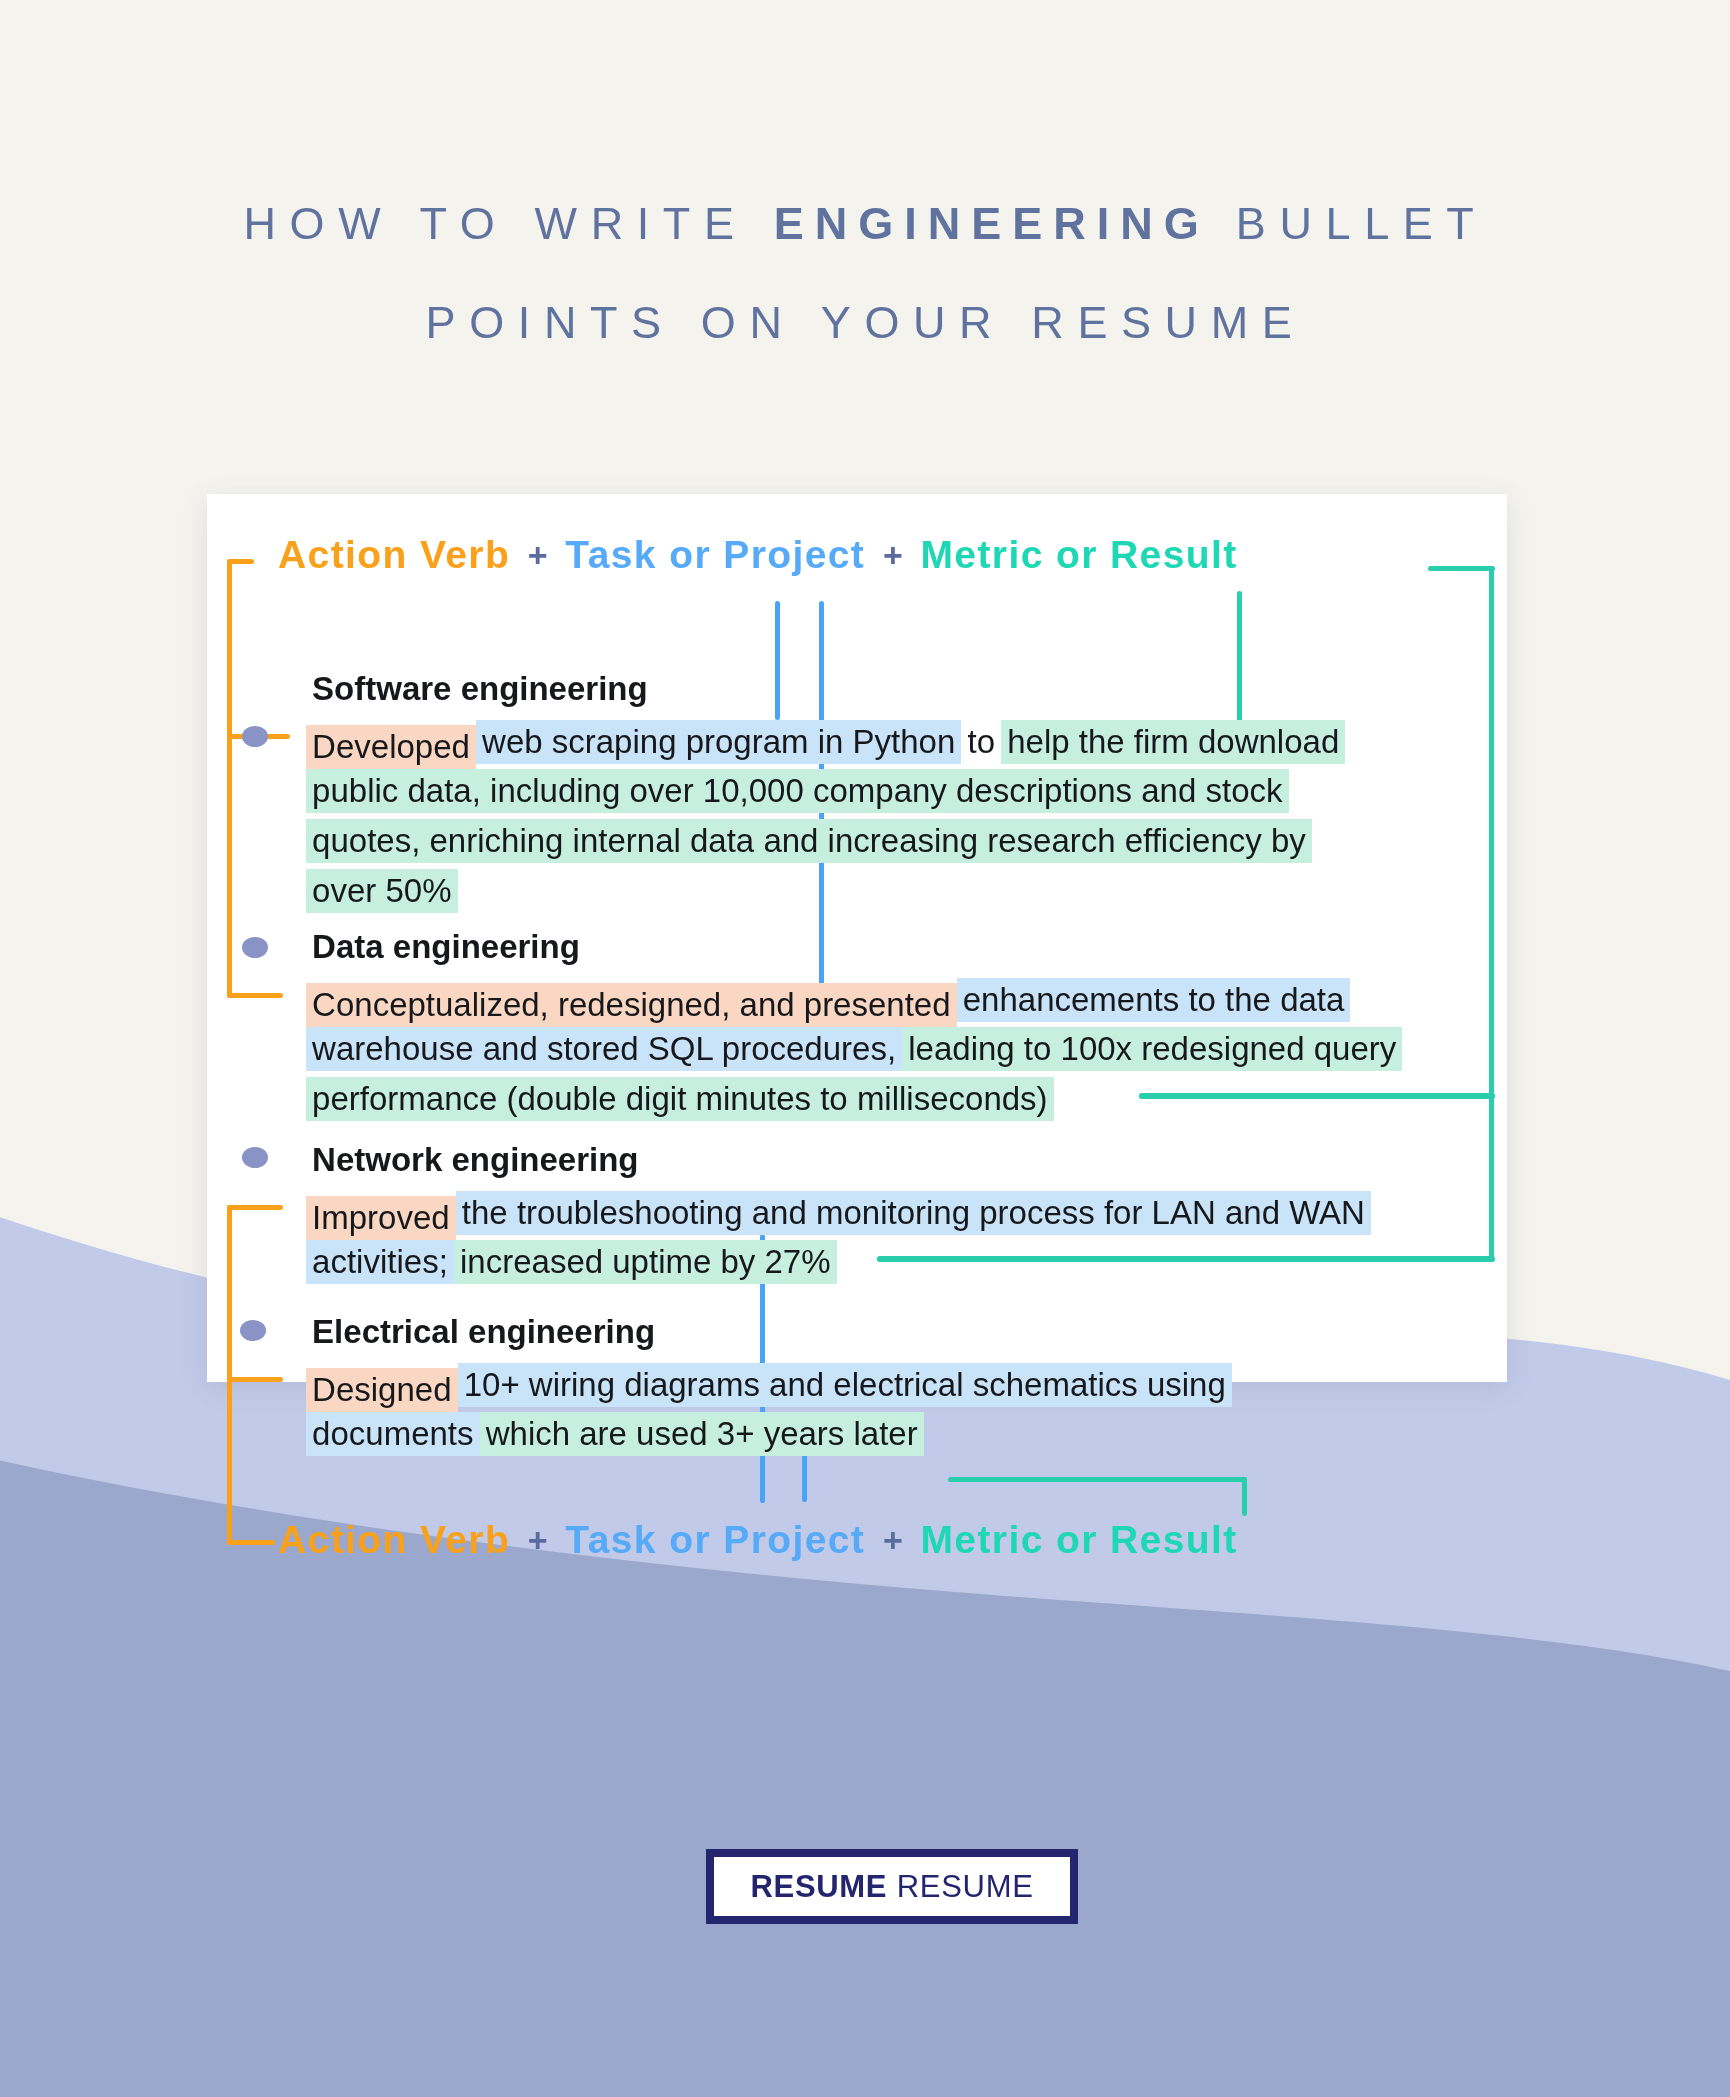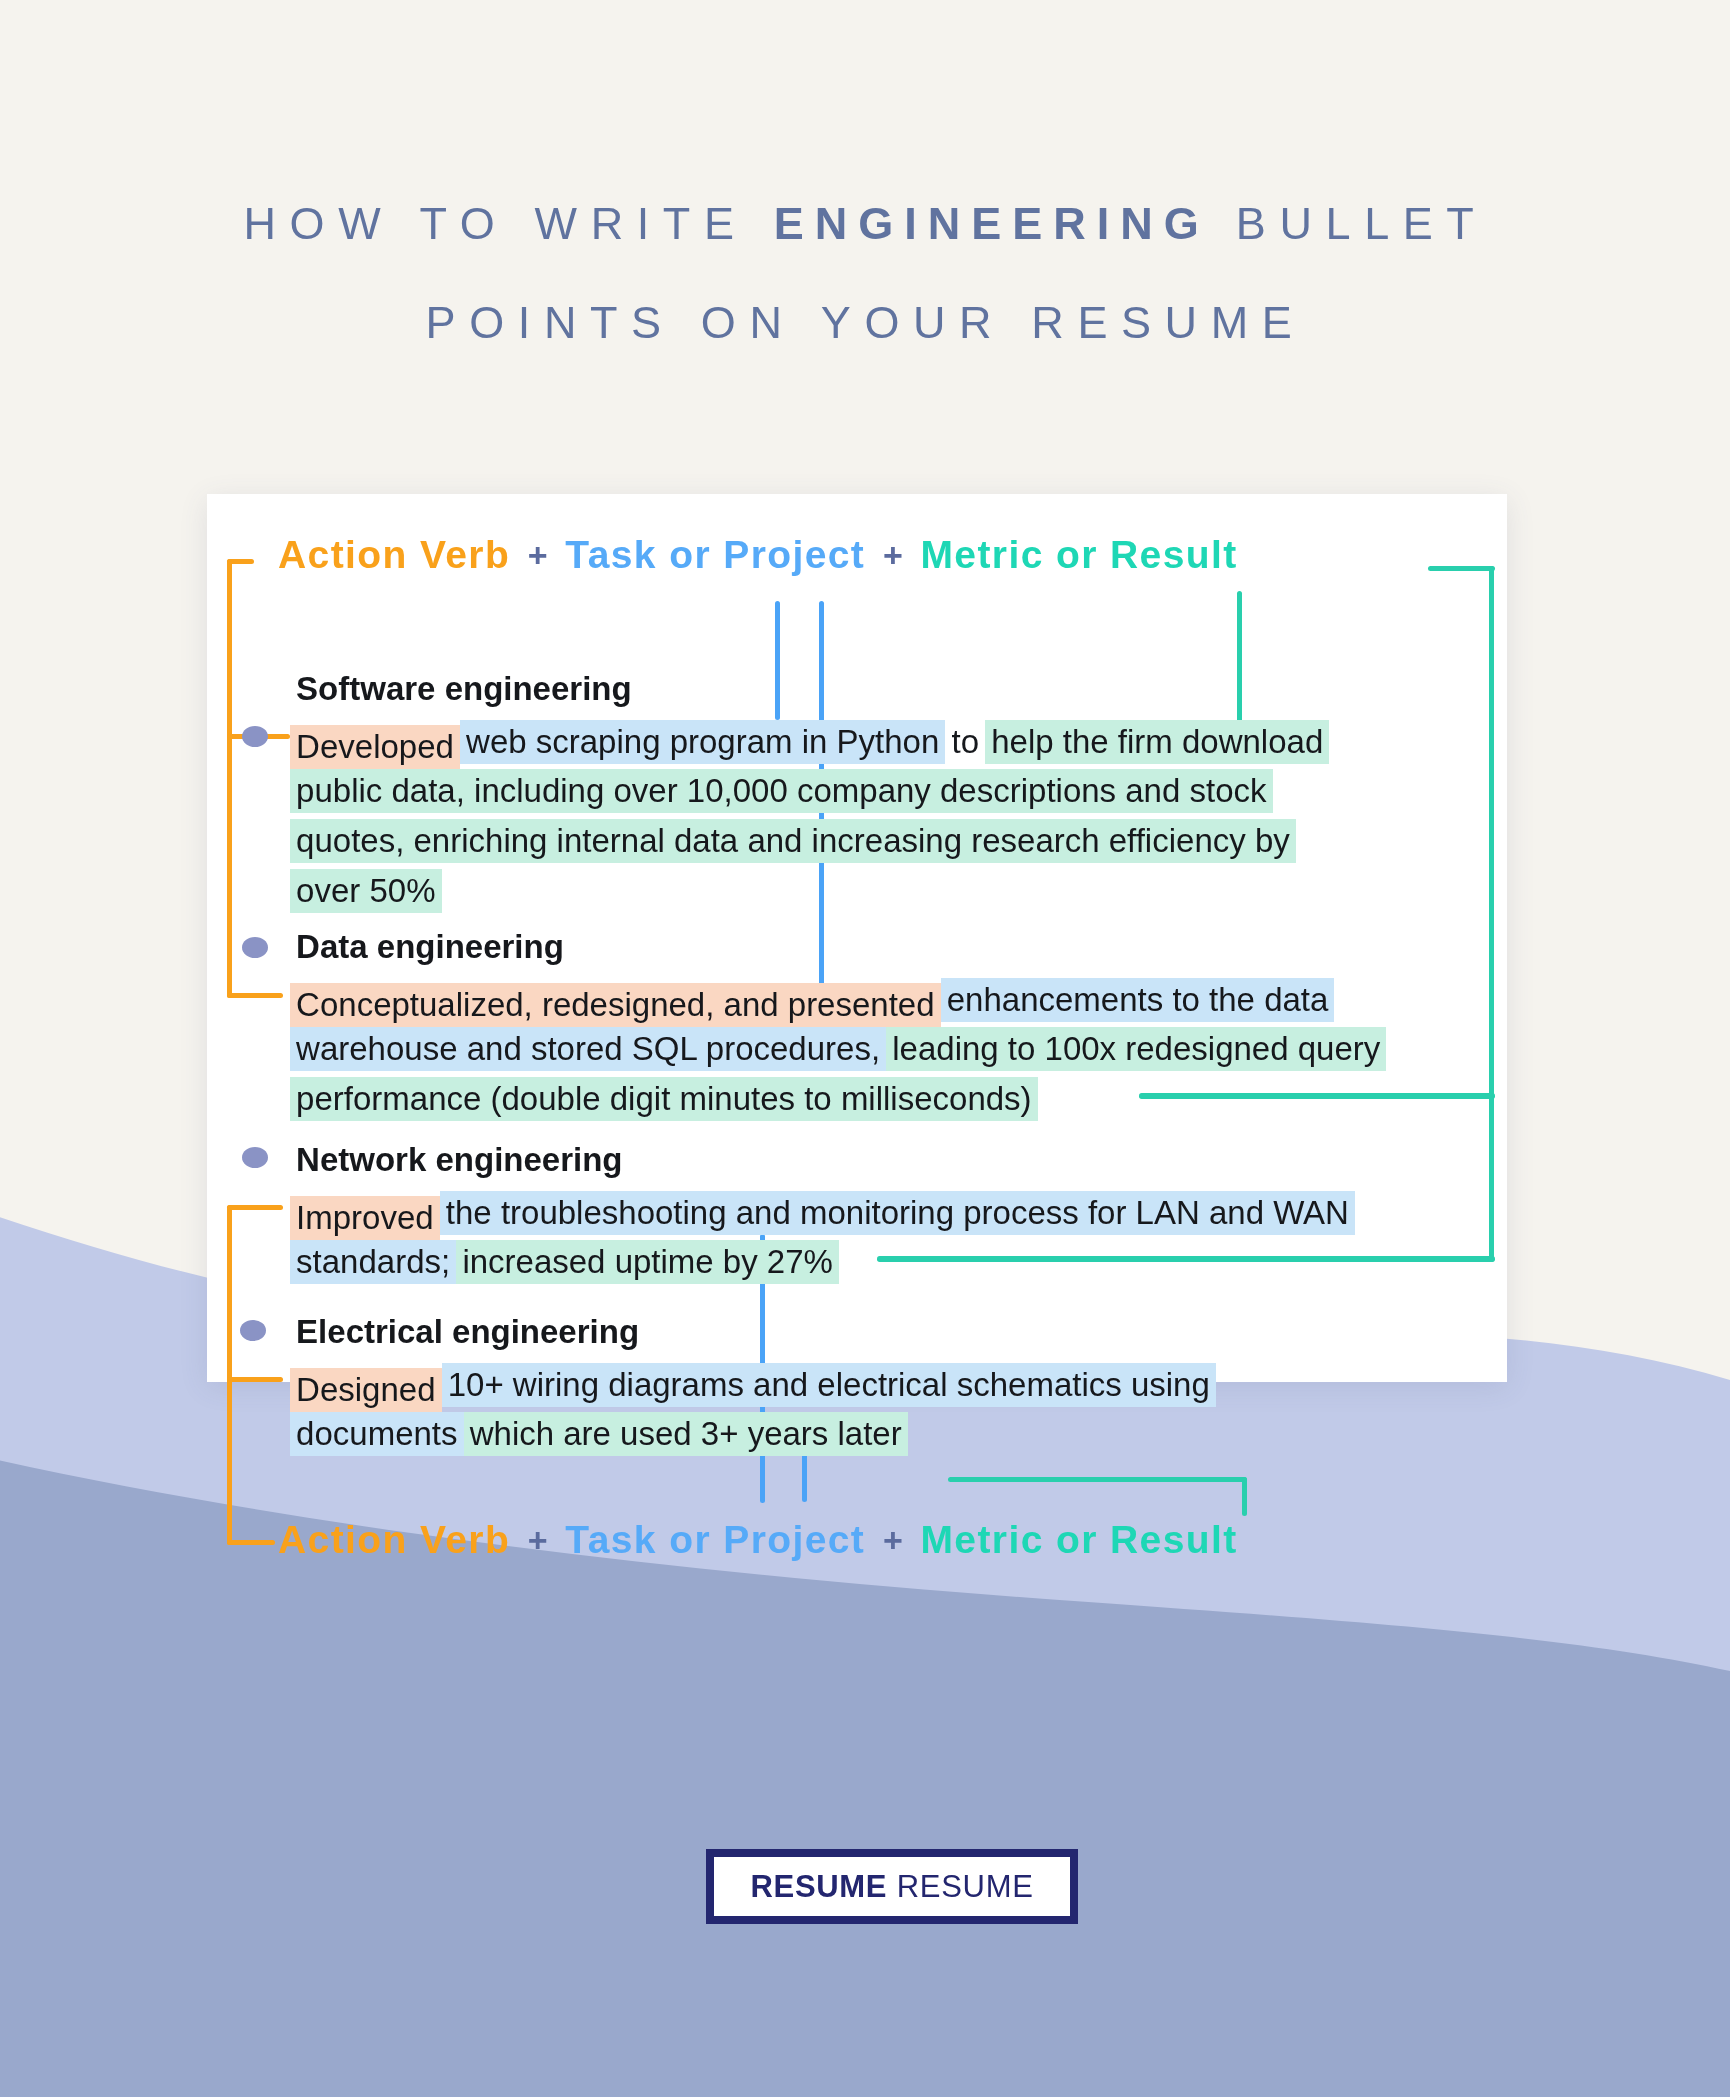--- a/index.html
+++ b/index.html
@@ -24,21 +24,21 @@
 
   .formula-row{position:absolute;left:71px;display:flex;align-items:center;gap:17.7px;white-space:nowrap;}
   .formula-row.top{top:39px;}
   .formula-row.bottom{top:1024px;}
   .f-label{font-size:39px;font-weight:700;letter-spacing:1.4px;}
   .f-action{color:var(--orange);}
   .f-task{color:var(--blue);}
   .f-metric{color:var(--teal);}
   .f-plus{font-size:34px;font-weight:700;color:var(--plus);}
 
-  .section{position:absolute;left:59px;white-space:nowrap;padding-left:24px;}
+  .section{position:absolute;left:75px;white-space:nowrap;padding-left:24px;}
   .section .heading{font-size:33px;font-weight:700;color:var(--text);line-height:50px;margin-left:6.1px;}
   .bline{height:50px;line-height:50px;font-size:33px;color:var(--text);}
   .seg{display:inline-block;height:44px;line-height:44px;padding:0 6.1px;vertical-align:middle;}
   .hl-orange{background:var(--hl-peach);margin-top:11px;}
   .hl-blue{background:var(--hl-blue);}
   .hl-mint{background:var(--hl-mint);}
   .hl-none{background:transparent;}
 
   .dot{position:absolute;width:26px;height:21px;border-radius:50%;background:var(--dot);}
   .cl{position:absolute;border-radius:2.7px;}
@@ -114,21 +114,21 @@
         </div>
         <div class="section" style="top: 428px;">
           <div class="heading">Data engineering</div>
           <div class="bline"><span class="seg hl-orange">Conceptualized, redesigned, and presented</span><span class="seg hl-blue">enhancements to the data</span></div>
           <div class="bline"><span class="seg hl-blue">warehouse and stored SQL procedures,</span><span class="seg hl-mint">leading to 100x redesigned query</span></div>
           <div class="bline"><span class="seg hl-mint">performance (double digit minutes to milliseconds)</span></div>
         </div>
         <div class="section" style="top: 641px;">
           <div class="heading">Network engineering</div>
           <div class="bline"><span class="seg hl-orange">Improved</span><span class="seg hl-blue">the troubleshooting and monitoring process for LAN and WAN</span></div>
-          <div class="bline"><span class="seg hl-blue">standards;</span><span class="seg hl-mint">increased uptime by 27%</span></div>
+          <div class="bline"><span class="seg hl-blue">activities;</span><span class="seg hl-mint">increased uptime by 27%</span></div>
         </div>
         <div class="section" style="top: 813px;">
           <div class="heading">Electrical engineering</div>
           <div class="bline"><span class="seg hl-orange">Designed</span><span class="seg hl-blue">10+ wiring diagrams and electrical schematics using</span></div>
           <div class="bline"><span class="seg hl-blue">documents</span><span class="seg hl-mint">which are used 3+ years later</span></div>
         </div>
       </div>
 
     <div class="formula-row bottom">
       <span class="f-label f-action">Action Verb</span>

